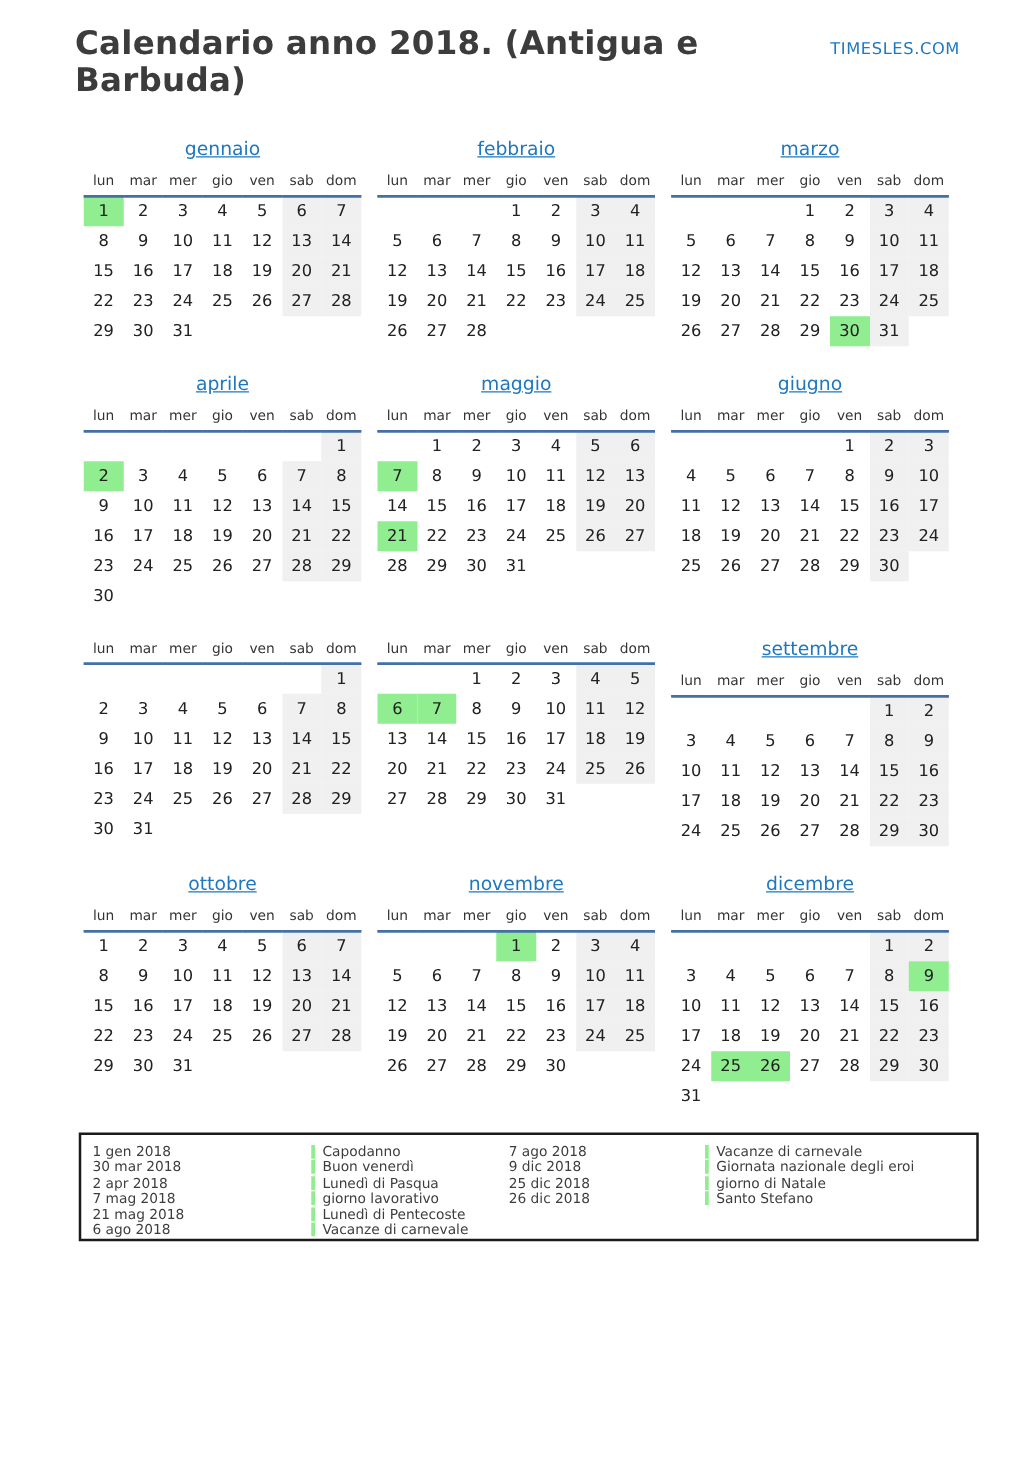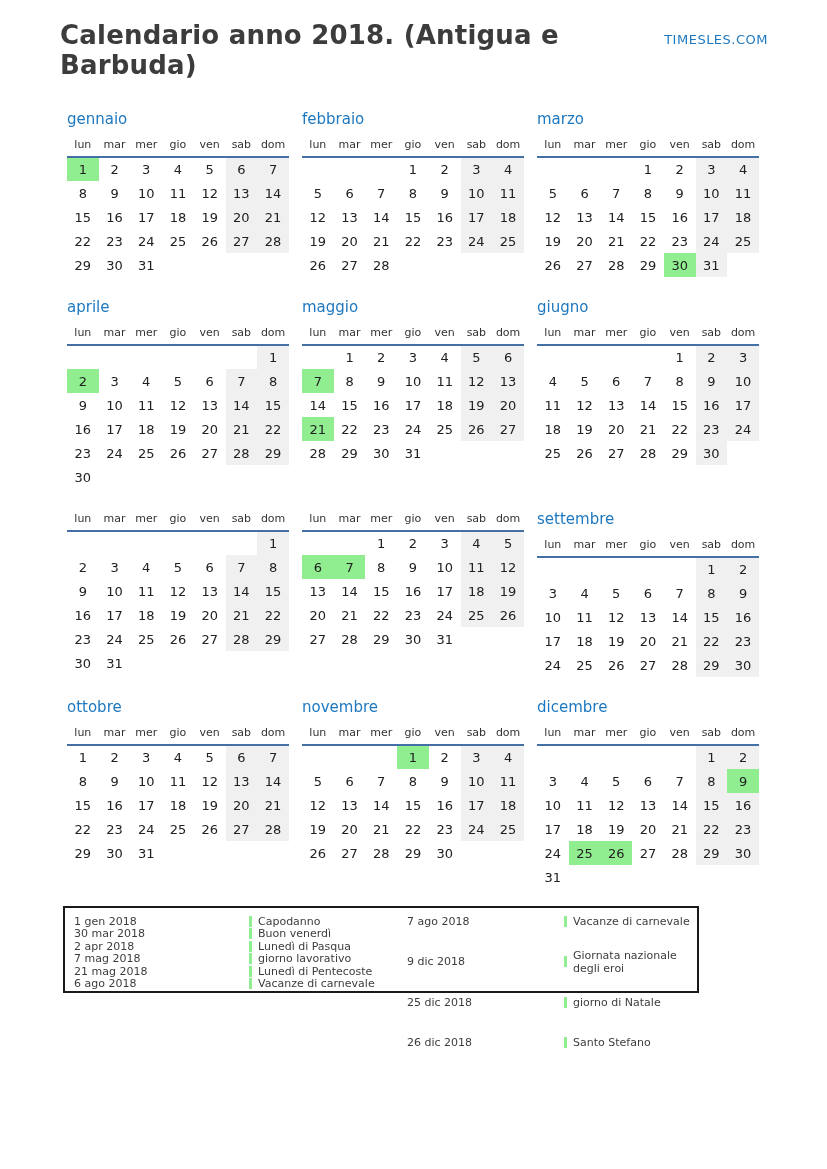--- a/index.html
+++ b/index.html
@@ -30,44 +30,45 @@
   .months-grid{
     margin:29px 0 0 67px;
     display:grid;
     grid-template-columns:repeat(3,222px);
     column-gap:13px;
     row-gap:20px;
     align-items:start;
   }
   .month{width:222px;}
   .month-title{
-    color:var(--accent);font-size:15px;height:22px;line-height:20px;
+    text-align:center;color:var(--accent);font-size:15px;height:22px;line-height:20px;
     margin-bottom:4px;
+    text-decoration:underline;
   }
   table.month-table{
     border-collapse:collapse;table-layout:fixed;width:222px;
   }
   table.month-table th{
     height:22px;font-size:11px;font-weight:400;color:#333;text-align:center;
     border-bottom:2px solid var(--rule);padding:0 0 2px 0;
   }
   table.month-table td{
     height:24px;width:31.7px;text-align:center;font-size:13px;color:var(--ink);padding:0;
   }
   td.weekend{background:var(--weekend);}
   td.holiday{background:var(--green);}
   .legend{
-    margin:17px 0 0 63px;width:636px;height:87px;
+    margin:17px 0 0 63px;width:720px;height:87px;
     border:2px solid #1a1a1a;background:#fff;
     padding:7px 0 0 9px;
     display:flex;
   }
   .legend-col{display:flex;flex-direction:column;}
   .legend-col.col-0{width:333px;}
-  .legend-col.col-1{flex:1;gap:28px;}
+  .legend-col.col-1{flex:1;}
   .legend-entry{display:flex;align-items:center;height:12.5px;}
   .legend-date{font-size:11px;color:#3d3d3d;flex:none;}
   .col-0 .legend-date{width:143px;}
   .col-1 .legend-date{width:125px;}
   .legend-name{font-size:11px;color:#3d3d3d;display:flex;align-items:center;padding-left:32px;}
   .legend-bar{
     display:inline-block;width:3px;height:11px;background:var(--green);
     margin-right:6px;flex:none;
   }
 </style>

